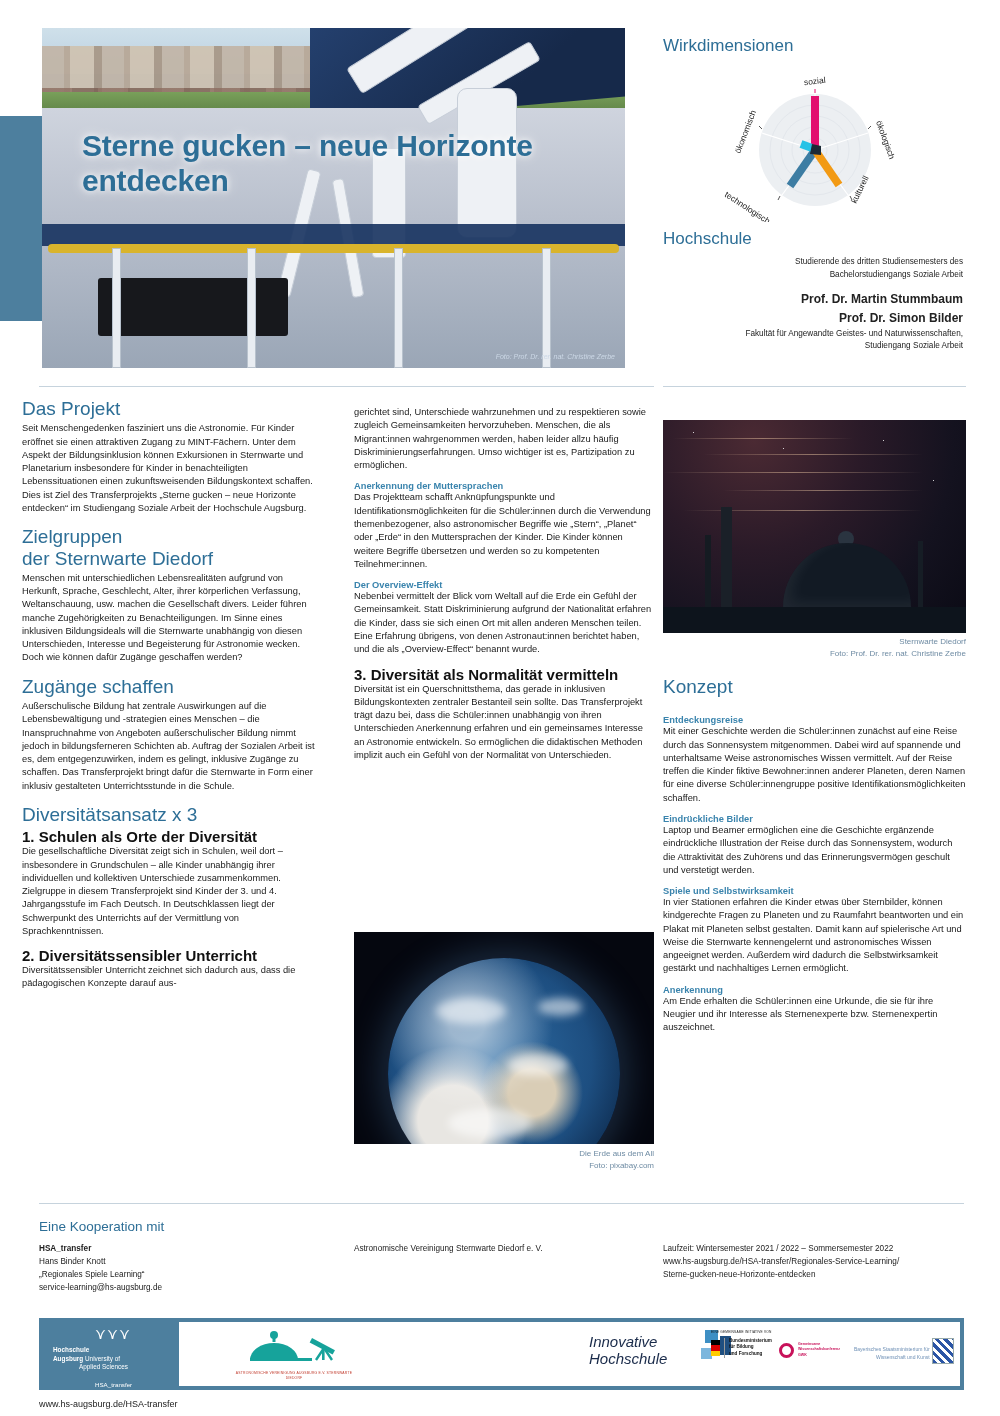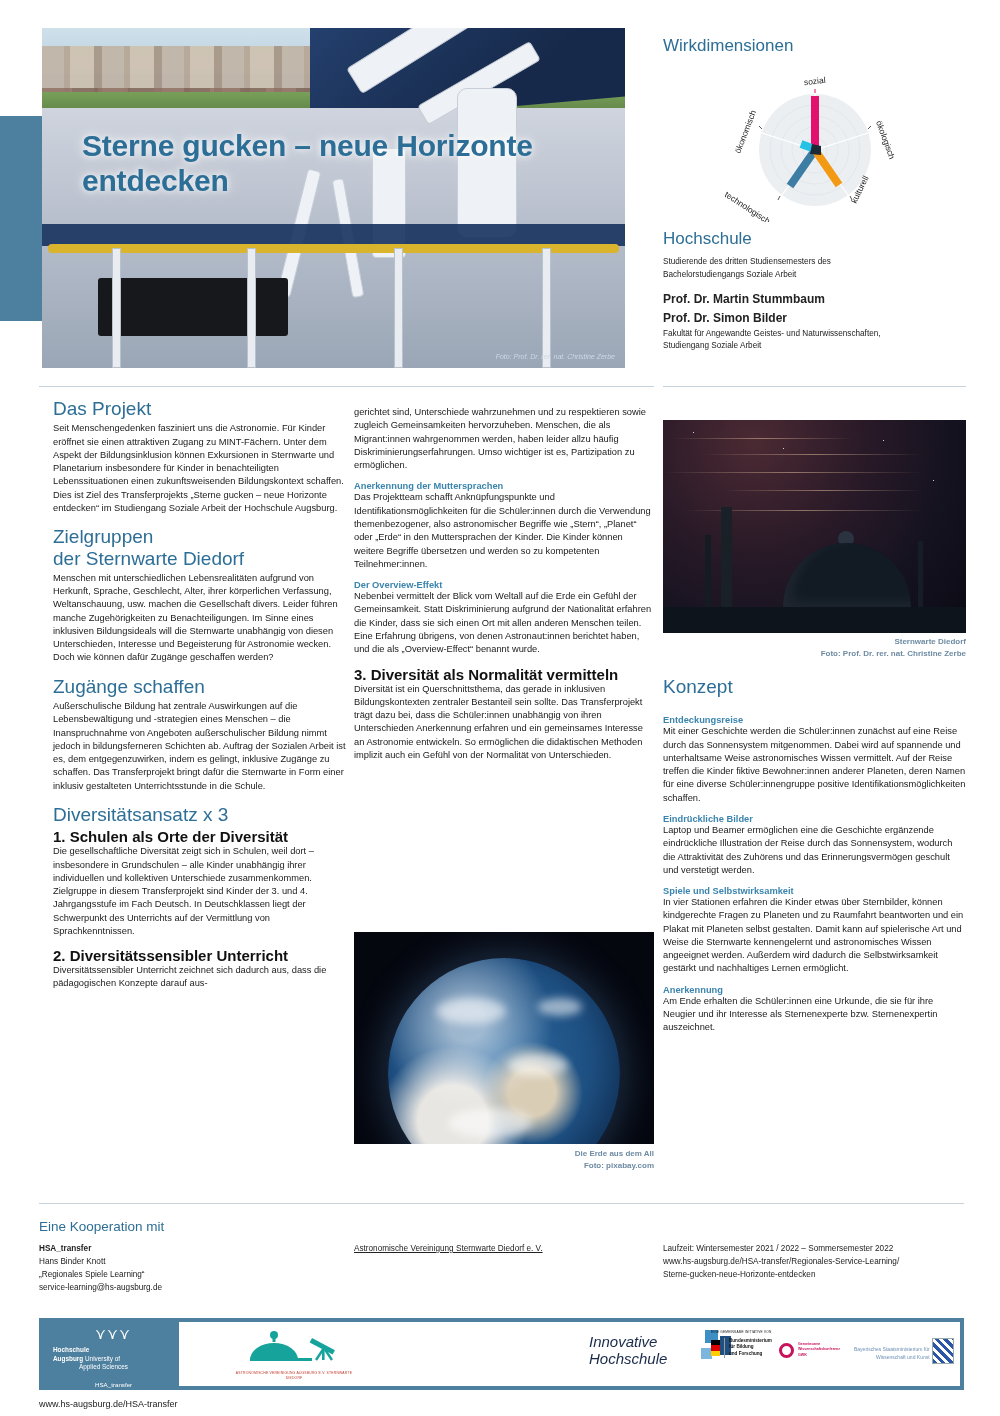--- a/index.html
+++ b/index.html
@@ -97,32 +97,32 @@
   .wirk-title {
     position: absolute; left: 663px; top: 36px;
     font-size: 17px; color: #2d6e96;
   }
   .radar { position: absolute; left: 700px; top: 62px; width: 230px; height: 160px; }
   .radar-svg { width: 230px; height: 160px; display: block; }
   .ax-label { font-size: 8.5px; fill: #1a1a1a; font-family: "Liberation Sans", sans-serif; }
 
   
   .pt-title { position:absolute; left:663px; top:229px; font-size:17px; color:#2d6e96; }
-  .pt-body  { position:absolute; left:663px; top:256px; width:300px; font-size:8.2px; line-height:1.55; color:#222; }
+  .pt-body  { position:absolute; left:663px; top:256px; width:300px; font-size:8.2px; line-height:1.55; color:#222;text-align:right; }
   .pt-body .sp { display:block; height:9px; }
   .pt-body b { font-size:12px; }
 
   
   .rule {
     position:absolute; height:1px; background:#c6d3dd;
   }
 
   
   .col { position: absolute; width: 300px; }
-  .col1 { left: 53px; top: 398px; }
+  .col1 { left: 22px; top: 398px; }
   .col2 { left: 354px; top: 406px; }
   .col3 { left: 663px; top: 676px; width: 303px; }
 
   h2.sec {
     color:#2d6e96; font-size:19px; font-weight:normal; line-height:1.12;
     margin: 0 0 3px 0;
   }
   h3.sub {
     color:#3a84ad; font-size:9.3px; font-weight:bold; margin: 9px 0 0 0;
   }
@@ -165,29 +165,29 @@
     background:
       radial-gradient(circle at 34% 28%, rgba(255,255,255,.55) 0 8%, rgba(255,255,255,0) 38%),
       radial-gradient(circle at 62% 58%, #d9cdb6 0 12%, rgba(217,205,182,0) 26%),
       radial-gradient(circle at 28% 70%, #e8e6e2 0 15%, rgba(232,230,226,0) 32%),
       radial-gradient(circle at 45% 45%, #2f6ea6 0%, #1d4e80 55%, #0d2a4d 82%, #06172c 100%);
     box-shadow: 0 0 34px 8px rgba(90,150,210,.25);
   }
   .earth-cloud { position:absolute; border-radius:50%; background:rgba(255,255,255,.55); filter: blur(4px); }
 
   .cap {
-    position:absolute; text-align:right; font-size:8px; color:#6e8ba3; line-height:1.45;font-weight:bold;
+    position:absolute; text-align:right; font-size:8px; color:#6e8ba3; line-height:1.45;
   }
   .cap-obs  { left:663px; top:636px; width:303px; }
   .cap-earth{ left:354px; top:1148px; width:300px; }
 
   
   .koop-title { position:absolute; left:39px; top:1219px; font-size:13.5px; color:#2d6e96; }
   .koop-a { position:absolute; left:39px; top:1242px; width:290px; font-size:8.2px; line-height:1.6; color:#222; }
-  .koop-b { position:absolute; left:354px; top:1242px; width:290px; font-size:8.2px; line-height:1.6; color:#222;text-decoration:underline; }
+  .koop-b { position:absolute; left:354px; top:1242px; width:290px; font-size:8.2px; line-height:1.6; color:#222; }
   .koop-c { position:absolute; left:663px; top:1242px; width:310px; font-size:8.2px; line-height:1.6; color:#222; }
 
   
   .logobar {
     position:absolute; left:39px; top:1318px; width:925px; height:72px;
     background:#4d7f9e;
   }
   .logobar-white {
     position:absolute; left:140px; top:4px; width:781px; height:64px; background:#fff;
   }

